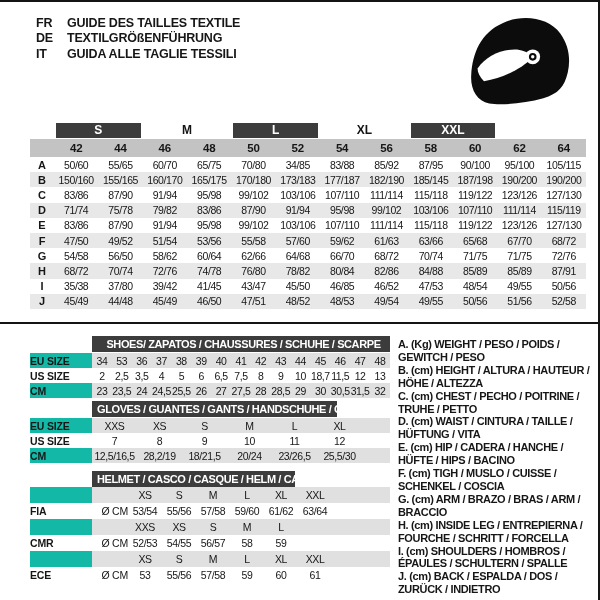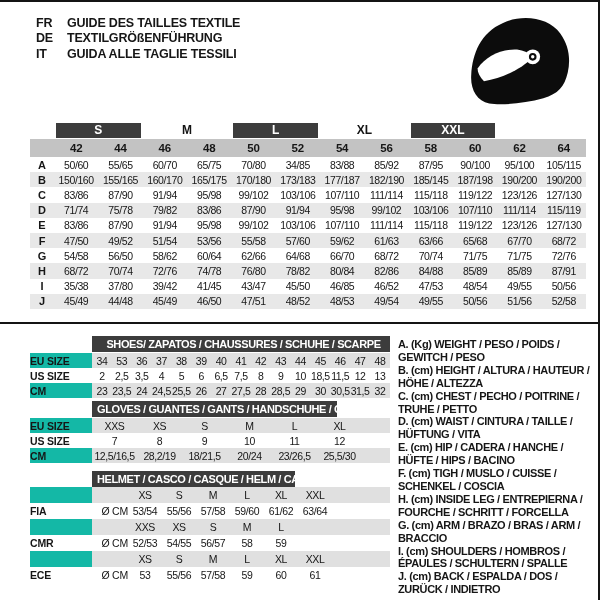--- a/index.html
+++ b/index.html
@@ -332,21 +332,21 @@
           <td>2,5</td>
           <td>3,5</td>
           <td>4</td>
           <td>5</td>
           <td>6</td>
           <td>6,5</td>
           <td>7,5</td>
           <td>8</td>
           <td>9</td>
           <td>10</td>
-          <td>18,5</td>
+          <td>18,7</td>
           <td>11,5</td>
           <td>12</td>
           <td>13</td>
     </tr>
     <tr class="g">
       <td class="lab">CM</td>
       <td>23</td>
           <td>23,5</td>
           <td>24</td>
           <td>24,5</td>
@@ -504,18 +504,18 @@
   </tbody>
     </table>
 
   <div id="legend">
     <div>A. (Kg) WEIGHT / PESO / POIDS / GEWITCH / PESO</div>
     <div>B. (cm) HEIGHT / ALTURA / HAUTEUR / HÖHE / ALTEZZA</div>
     <div>C. (cm) CHEST / PECHO / POITRINE / TRUHE / PETTO</div>
     <div>D. (cm) WAIST / CINTURA / TAILLE / HÜFTUNG / VITA</div>
     <div>E. (cm) HIP / CADERA / HANCHE / HÜFTE / HIPS /  BACINO</div>
     <div>F.  (cm) TIGH / MUSLO / CUISSE / SCHENKEL / COSCIA</div>
+    <div>G. (cm) ARM  / BRAZO / BRAS / ARM / BRACCIO</div>
     <div>H. (cm) INSIDE LEG / ENTREPIERNA / FOURCHE / SCHRITT / FORCELLA</div>
-    <div>G. (cm) ARM  / BRAZO / BRAS / ARM / BRACCIO</div>
     <div>I.  (cm) SHOULDERS / HOMBROS / ÉPAULES / SCHULTERN / SPALLE</div>
     <div>J. (cm) BACK / ESPALDA / DOS / ZURÜCK / INDIETRO</div>
   </div>
 </div>
 
 </body></html>

